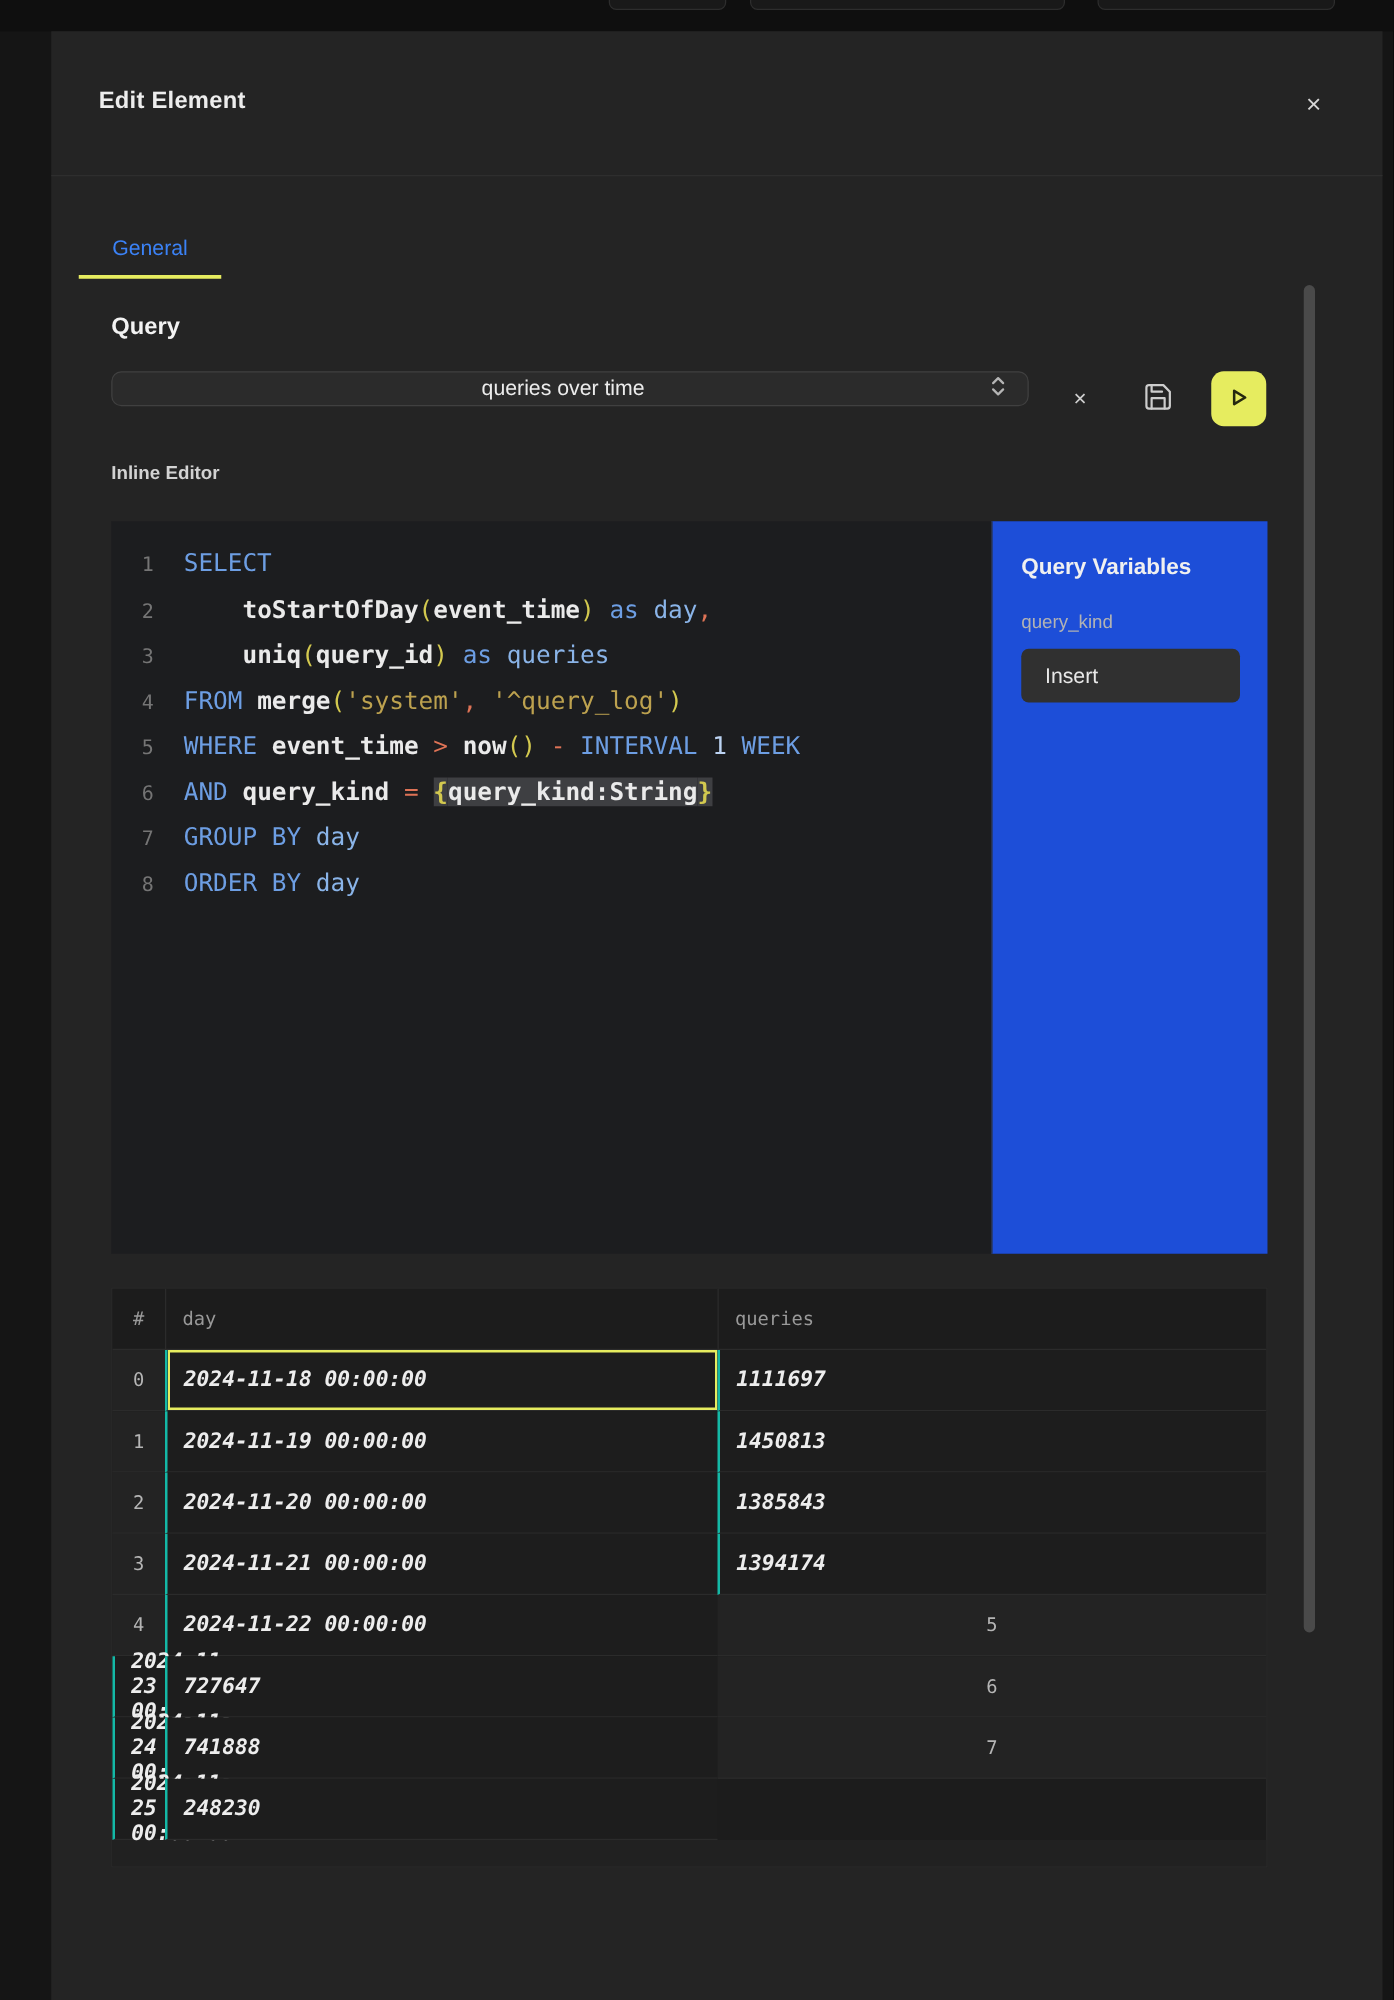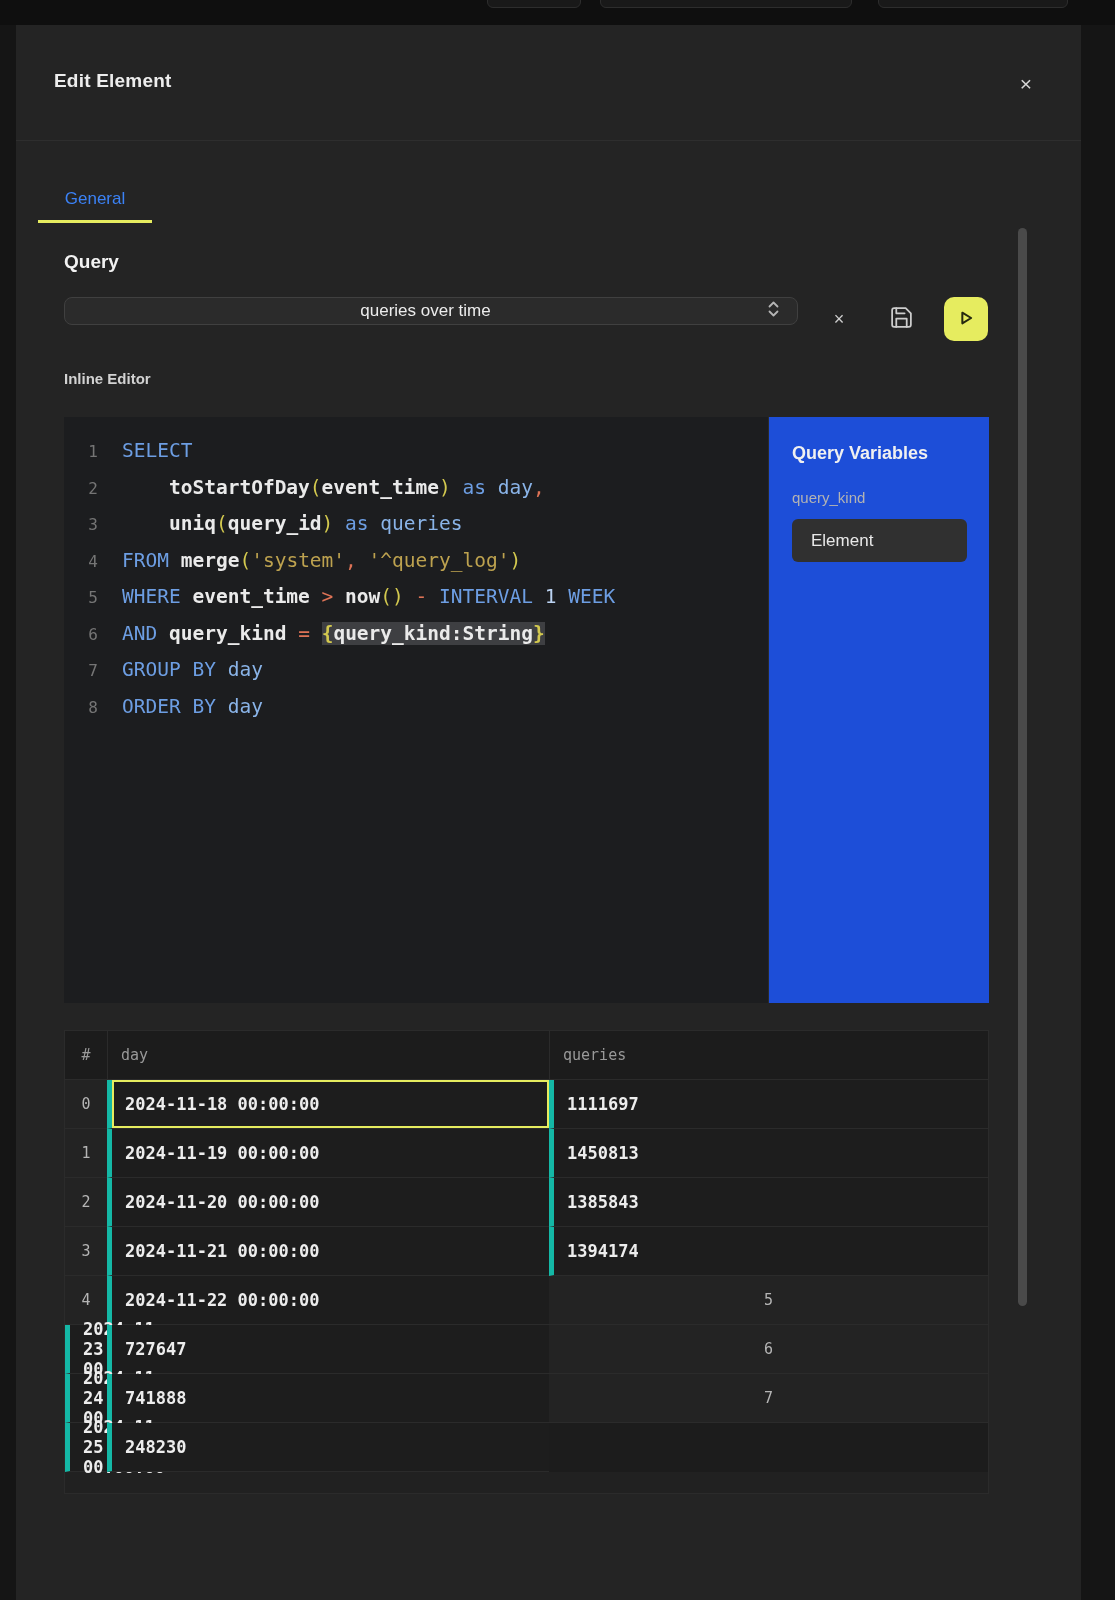--- a/index.html
+++ b/index.html
@@ -11,21 +11,21 @@
   html,body{background:#000;}
   .page{position:relative;width:1115px;height:1600px;background:#151515;overflow:hidden;
         font-family:"Liberation Sans",sans-serif;}
   
   .topbar{position:absolute;left:0;top:0;width:1115px;height:25px;background:#0f0f0f;}
   .topbar-btn{position:absolute;top:-13px;height:21px;border:1px solid #2d2d2d;background:#191919;border-radius:6px;}
   .tb1{left:487px;width:94px;}
   .tb2{left:600px;width:252px;}
   .tb3{left:878px;width:190px;}
   
-  .modal{position:absolute;left:16px;top:25px;width:1065px;height:1575px;background:#242424;}
+  .modal{position:absolute;left:41px;top:25px;width:1065px;height:1575px;background:#242424;}
   .modal-title{position:absolute;left:38px;top:45px;font-size:19px;font-weight:600;color:#ededed;letter-spacing:.2px;}
   .close-btn{position:absolute;left:994px;top:43px;width:32px;height:32px;background:none;border:none;
              color:#d6d6d6;font-size:21px;line-height:32px;text-align:center;cursor:pointer;}
   .header-divider{position:absolute;left:0;top:115px;width:100%;height:1px;background:#2e2e2e;}
   .tab{position:absolute;left:22px;top:152px;width:114px;height:46px;display:flex;align-items:center;
        justify-content:center;color:#3b82f6;font-size:17px;font-weight:500;
        border-bottom:3px solid var(--accent);cursor:pointer;}
   .query-heading{position:absolute;left:48px;top:226px;font-size:19px;font-weight:700;color:#f2f2f2;}
   
   .query-select{position:absolute;left:48px;top:272px;width:734px;height:28px;background:#2b2b2b;
@@ -65,21 +65,21 @@
               font-family:"Liberation Sans",sans-serif;}
   
   .results{position:absolute;left:48px;top:1005px;width:925px;background:#1c1c1c;border:1px solid #2b2b2b;}
   .results-grid{display:grid;grid-template-columns:42px 442px 1fr;grid-auto-rows:49px;
                 font-family:"DejaVu Sans Mono",monospace;}
   .th{display:flex;align-items:center;color:#999999;font-size:15px;border-bottom:1px solid #2b2b2b;background:#1c1c1c;}
   .th.c-num{justify-content:center;}
   .th.c-day,.th.c-q{padding-left:13px;border-left:1px solid #2b2b2b;}
   .td{display:flex;align-items:center;font-size:17px;font-weight:700;color:#ededed;border-bottom:1px solid #2b2b2b;}
   .td.c-num{justify-content:center;background:#232323;color:#b5b5b5;font-size:15px;font-weight:400;}
-  .td.c-day,.td.c-q{padding-left:13px;border-left:5px solid #14b8a6;background:#1d1d1d;cursor:pointer;}
+  .td.c-day,.td.c-q{padding-left:13px;border-left:2px solid #14b8a6;background:#1d1d1d;cursor:pointer;font-style:italic;}
   .td.selected{box-shadow:inset 0 0 0 2px var(--accent);}
   .results-footer{height:21px;background:#212121;}
   
   .scrollbar{position:absolute;left:1002px;top:203px;width:9px;height:1078px;background:#4a4a4a;border-radius:5px;cursor:grab;}
 </style>
 </head>
 <body>
 
 <div class="page">
 
@@ -161,21 +161,21 @@
             </div>
             <div class="code-line">
               <span class="line-num">8</span>
               <span class="line-content"><span class="tk-kw">ORDER BY</span><span> </span><span class="tk-al">day</span></span>
             </div>
           </div>
       </div>
       <div class="vars">
         <div class="vars-title">Query Variables</div>
         <div class="var-name">query_kind</div>
-        <button class="insert-btn">Element</button>
+        <button class="insert-btn">Insert</button>
       </div>
     </div>
 
     <div class="results">
       <div class="results-grid">
           <div class="th c-num">#</div>
           <div class="th c-day">day</div>
           <div class="th c-q">queries</div>
           <div class="td c-num">0</div>
           <div class="td c-day selected">2024-11-18 00:00:00</div>

